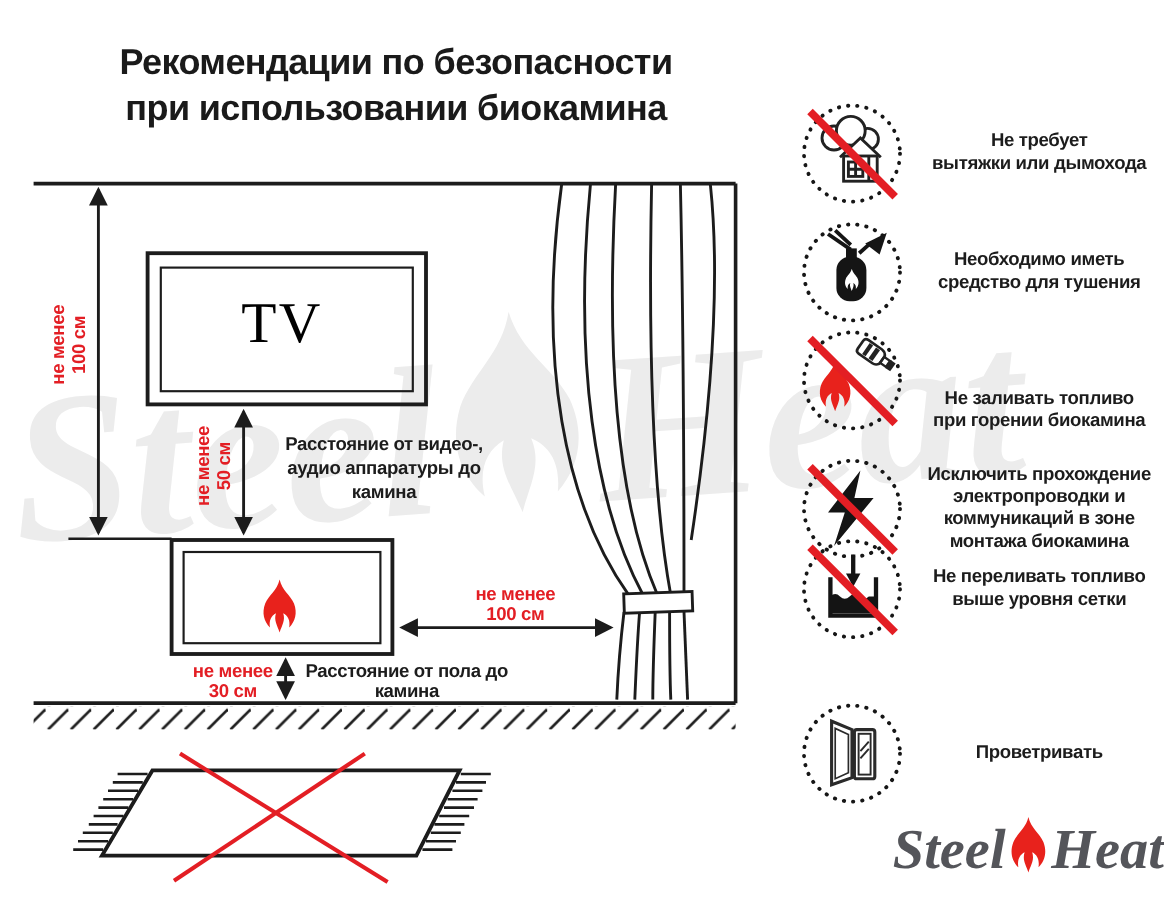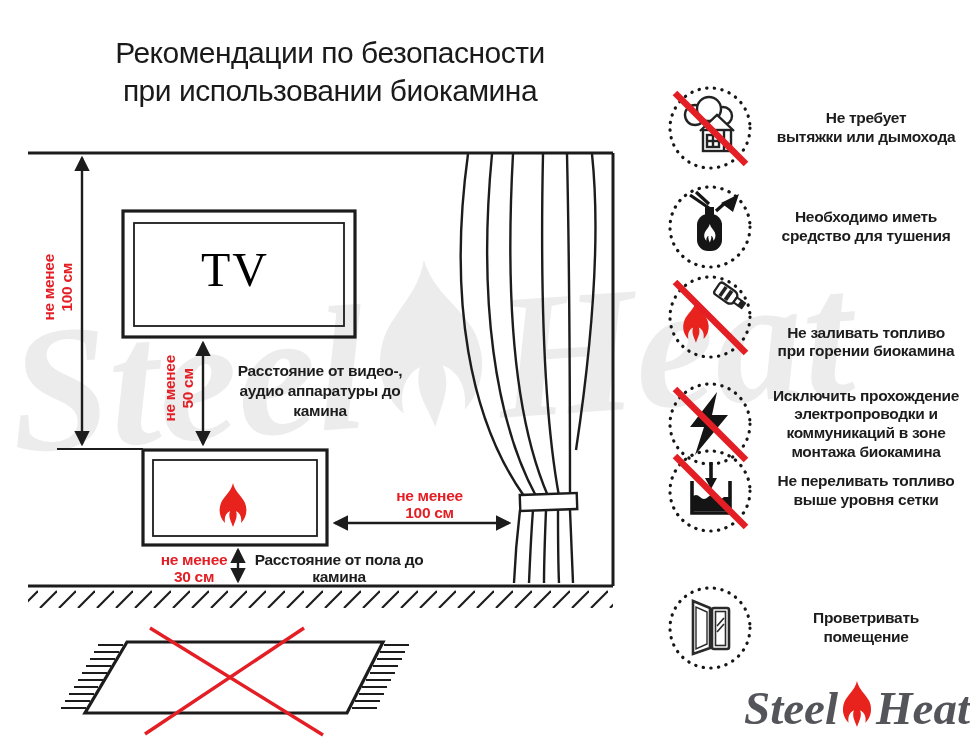--- a/index.html
+++ b/index.html
@@ -7,21 +7,21 @@
           font-family:"Liberation Sans",sans-serif;color:#1c1c1c;}
   
   .watermark{position:absolute;left:10px;top:284px;z-index:0;display:flex;align-items:center;
              transform:rotate(-4deg);transform-origin:left center;color:#ececec;
              font-family:"Liberation Serif",serif;font-style:italic;font-weight:700;
              font-size:178px;line-height:1;white-space:nowrap;user-select:none;}
   .watermark svg{margin:0 -14px 30px -14px;}
   .diagram-svg{position:absolute;left:0;top:0;z-index:1;}
   
   .title{position:absolute;z-index:2;left:15px;top:34px;width:630px;text-align:center;
-         font-size:30px;line-height:1.25;font-weight:400;letter-spacing:-0.5px;color:#1a1a1a;}
+         font-size:30px;line-height:1.25;font-weight:700;letter-spacing:-0.5px;color:#1a1a1a;}
   
   .lbl{position:absolute;z-index:2;font-weight:700;font-size:15.5px;line-height:1.12;
        text-align:center;letter-spacing:-0.3px;}
   .red{color:#e31e24;}
   .blk{color:#1c1c1c;}
   .vlabel{writing-mode:vertical-rl;transform:rotate(180deg);line-height:1.15;}
   .desc{line-height:1.3;}
   .tv-label{position:absolute;z-index:2;left:123px;top:244px;width:224px;text-align:center;
             font-family:"Liberation Serif",serif;font-size:48px;line-height:52px;
             letter-spacing:2px;color:#000000;}
@@ -257,21 +257,20 @@
           <rect x="49.5" y="27.5" width="10" height="34" stroke-width="1.6"></rect>
           <line x1="51" y1="42" x2="58" y2="34" stroke-width="1.6"></line>
           <line x1="51" y1="48" x2="58" y2="40" stroke-width="1.6"></line>
           <path d="M44 24 L27 17 L27 70 L44 64 Z" fill="#fff" stroke-width="2.6"></path>
           <path d="M41 28 L30 23 L30 65 L41 60 Z" stroke-width="1.4"></path>
         </g>
       </svg>
     </div>
     <div class="safety-text">
       <div>Проветривать</div>
-      <div>помещение</div>
     </div>
   </div>
 
   <div class="logo">
     <span>Steel</span>
     <svg width="44" height="50" viewBox="0 0 42 46">
         <use href="#flameP" fill="#e8221c"></use>
       </svg>
     <span>Heat</span>
   </div>

